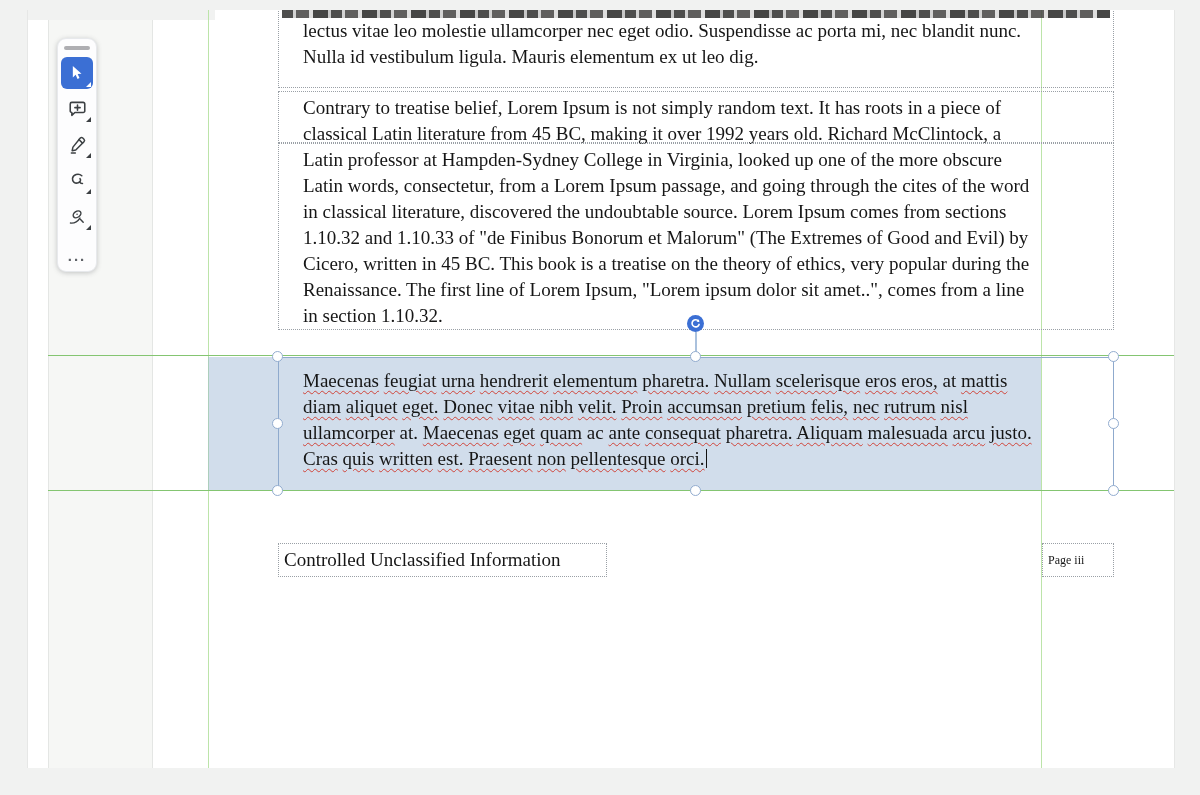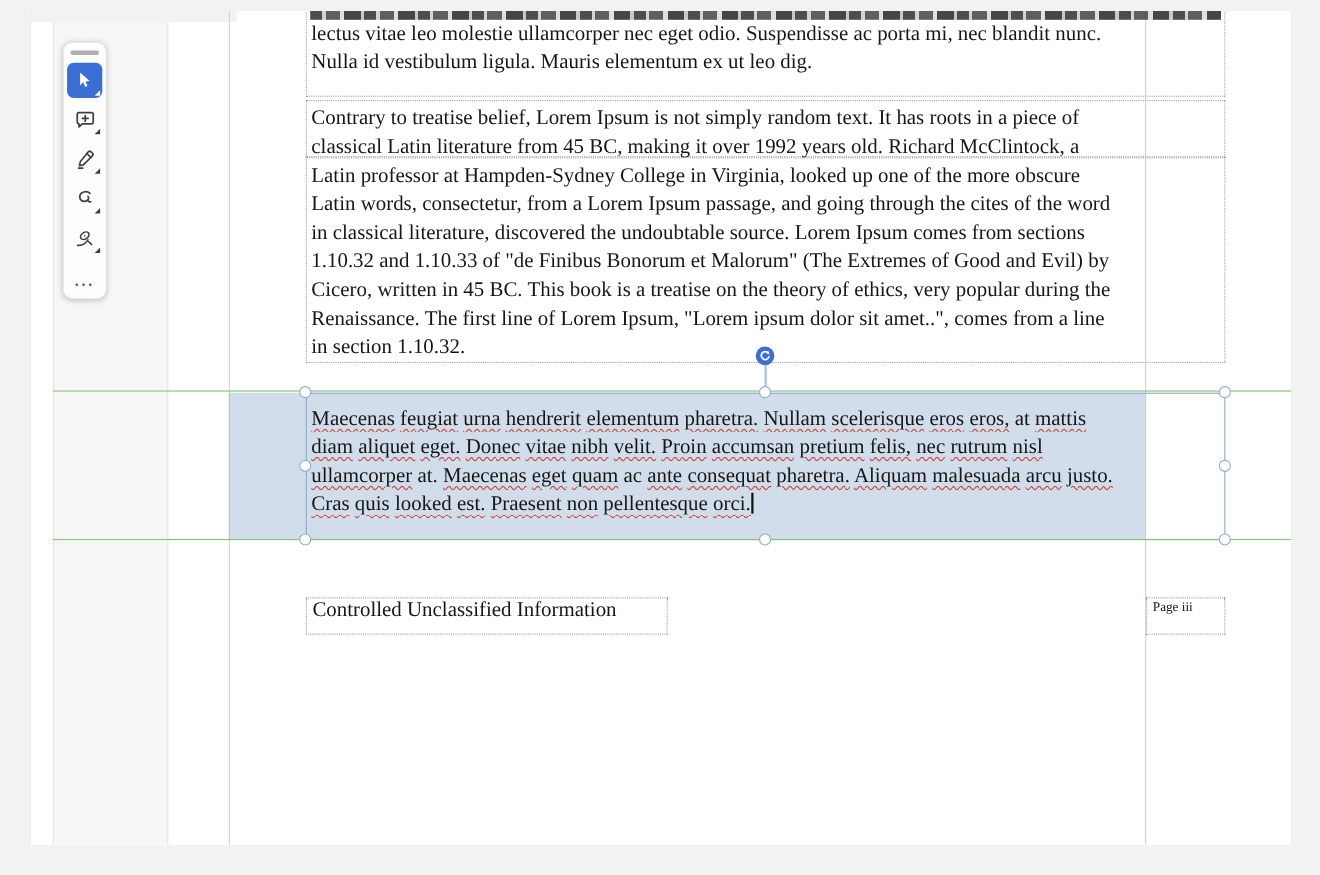--- a/index.html
+++ b/index.html
@@ -27,21 +27,21 @@
   .guide-h.g1{top:345px;} .guide-h.g2{top:480px;}
 
   
   .tblock{
     position:absolute;left:250px;width:836px;box-sizing:border-box;
     border:1px dotted var(--dotted,#9aa0a6);
     color:var(--text,#161616);font-size:19px;line-height:26px;
     padding-left:4px;padding-right:2px;
     z-index:2;
   }
-  .tline{white-space:nowrap;}
+  .tline{white-space:nowrap;margin-left:20px;}
   .b-top{top:-24px;height:102px;padding-top:31px;}
   .b-p1a{top:81px;height:52px;padding-top:3px;}
   .b-p1b{top:133px;height:187px;padding-top:3px;}
   .b-sel{top:347px;height:134px;padding-top:10px;border:1.5px solid var(--sel-border,#8faacd);z-index:4;}
   .smear{
     position:absolute;left:254px;top:0;width:828px;height:8px;z-index:2;
     background:repeating-linear-gradient(90deg,
       #30302f 0 11px, rgba(48,48,47,.25) 11px 14px,
       #454443 14px 27px, rgba(70,68,67,.2) 27px 31px,
       #262625 31px 46px, rgba(40,40,40,.3) 46px 49px);
@@ -69,21 +69,21 @@
     position:absolute;left:668px;top:314px;width:17px;height:17px;border-radius:50%;
     background:var(--accent,#3b6fd4);z-index:7;transform:translate(-9px,-9px);
     display:flex;align-items:center;justify-content:center;
   }
 
   
   .fblock{
     position:absolute;top:533px;height:34px;box-sizing:border-box;
     border:1px dotted var(--dotted,#9aa0a6);
     color:var(--text,#161616);z-index:2;
-    display:flex;align-items:flex-start;padding:0 5px;white-space:nowrap;
+    display:flex;align-items:center;padding:0 5px;white-space:nowrap;
   }
   .f-left{left:250px;width:329px;font-size:19px;}
   .f-right{left:1014px;width:72px;font-size:12px;}
 
   
   .toolbar{
     position:absolute;left:57px;top:38px;width:40px;height:234px;
     background:#fdfdfe;border:1px solid #e7e9ec;border-radius:9px;
     box-shadow:0 1px 5px rgba(60,64,67,.28);z-index:20;
     display:flex;flex-direction:column;align-items:center;
@@ -138,21 +138,21 @@
       <div class="tline">Renaissance. The first line of Lorem Ipsum, "Lorem ipsum dolor sit amet..", comes from a line</div>
       <div class="tline">in section 1.10.32.</div>
     </div>
 
   <div class="sel-highlight"></div>
 
   <div class="tblock b-sel">
       <div class="tline"><span class="misspelled">Maecenas</span> <span class="misspelled">feugiat</span> <span class="misspelled">urna</span> <span class="misspelled">hendrerit</span> <span class="misspelled">elementum</span> <span class="misspelled">pharetra.</span> <span class="misspelled">Nullam</span> <span class="misspelled">scelerisque</span> <span class="misspelled">eros</span> <span class="misspelled">eros,</span> <span>at</span> <span class="misspelled">mattis</span></div>
       <div class="tline"><span class="misspelled">diam</span> <span class="misspelled">aliquet</span> <span class="misspelled">eget.</span> <span class="misspelled">Donec</span> <span class="misspelled">vitae</span> <span class="misspelled">nibh</span> <span class="misspelled">velit.</span> <span class="misspelled">Proin</span> <span class="misspelled">accumsan</span> <span class="misspelled">pretium</span> <span class="misspelled">felis,</span> <span class="misspelled">nec</span> <span class="misspelled">rutrum</span> <span class="misspelled">nisl</span></div>
       <div class="tline"><span class="misspelled">ullamcorper</span> <span>at.</span> <span class="misspelled">Maecenas</span> <span class="misspelled">eget</span> <span class="misspelled">quam</span> <span>ac</span> <span class="misspelled">ante</span> <span class="misspelled">consequat</span> <span class="misspelled">pharetra.</span> <span class="misspelled">Aliquam</span> <span class="misspelled">malesuada</span> <span class="misspelled">arcu</span> <span class="misspelled">justo.</span></div>
-      <div class="tline"><span class="misspelled">Cras</span> <span class="misspelled">quis</span> <span class="misspelled">looked</span> <span class="misspelled">est.</span> <span class="misspelled">Praesent</span> <span class="misspelled">non</span> <span class="misspelled">pellentesque</span> <span class="misspelled">orci.</span><span class="caret"></span></div>
+      <div class="tline"><span class="misspelled">Cras</span> <span class="misspelled">quis</span> <span class="misspelled">written</span> <span class="misspelled">est.</span> <span class="misspelled">Praesent</span> <span class="misspelled">non</span> <span class="misspelled">pellentesque</span> <span class="misspelled">orci.</span><span class="caret"></span></div>
     </div>
 
   <div class="rotate-stem"></div>
   <div class="rotate-handle">
     <svg width="11" height="11" viewBox="0 0 11 11">
       <path d="M8.6,3.2 A3.6,3.6 0 1 0 9.1,6.4" fill="none" stroke="#ffffff" stroke-width="1.6" stroke-linecap="round"></path>
       <path d="M8.9,1.2 L9.1,3.9 L6.5,3.4 Z" fill="#ffffff"></path>
     </svg>
   </div>
 

